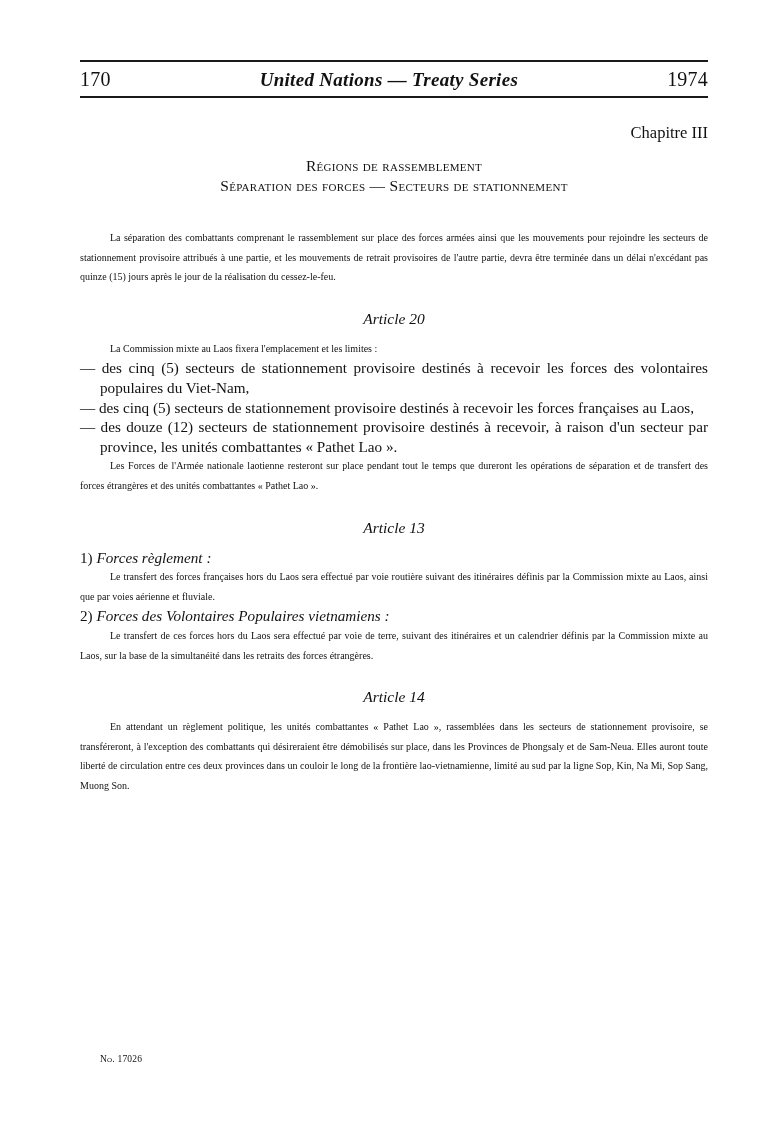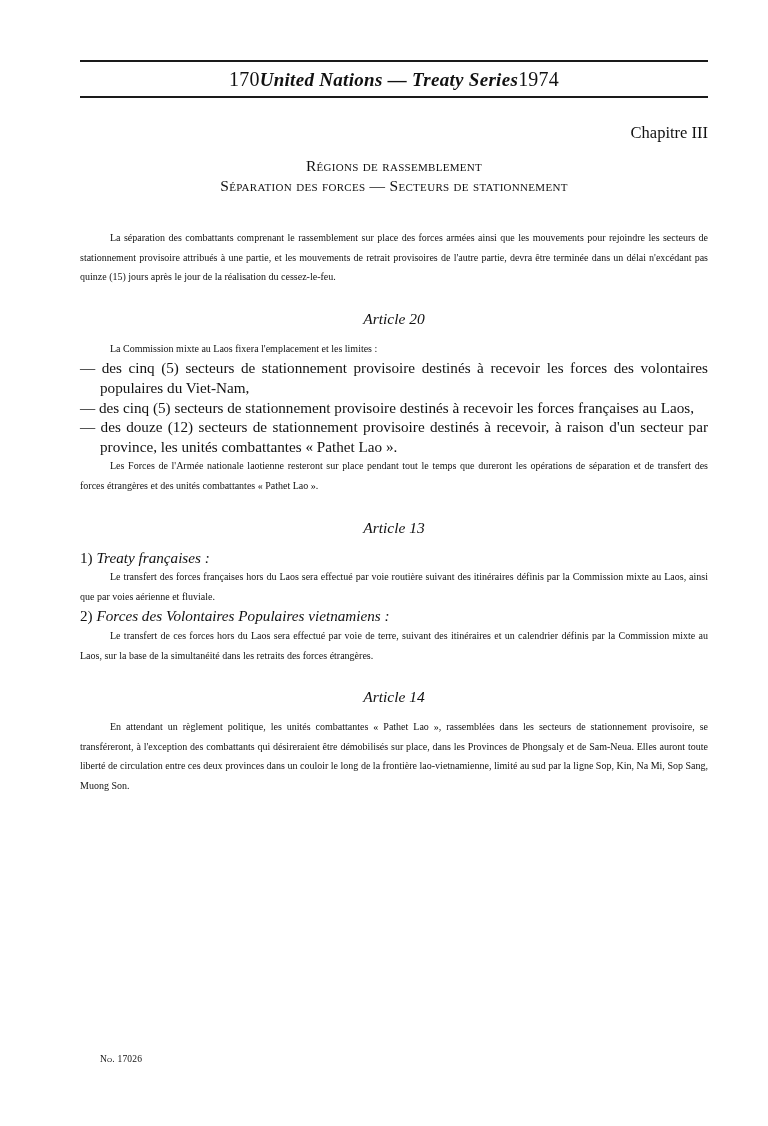--- a/index.html
+++ b/index.html
@@ -33,21 +33,21 @@
   }
   .runhead .rule {
     height: 2px;
     background: #1a1a1a;
     width: 100%;
   }
   .runhead .rule.thin { height: 2px; }
   .runhead .row {
     display: flex;
     align-items: baseline;
-    justify-content: center;
+    justify-content: space-between;
     height: 32px;
     padding-top: 2px;
   }
   .runhead .folio {
     font-size: 20px;
     font-weight: 400;
     letter-spacing: 0.2px;
     line-height: 30px;
   }
   .runhead .title {
@@ -171,21 +171,21 @@
     <p class="item">— des cinq (5) secteurs de stationnement provisoire destinés à recevoir les forces des volontaires populaires du Viet-Nam,</p>
     <p class="item">— des cinq (5) secteurs de stationnement provisoire destinés à recevoir les forces françaises au Laos,</p>
     <p class="item">— des douze (12) secteurs de stationnement provisoire destinés à recevoir, à raison d'un secteur par province, les unités combattantes « Pathet Lao ».</p>
     <p class="para">Les Forces de l'Armée nationale laotienne resteront sur place pendant tout le temps que dureront les opérations de séparation et de transfert des forces étrangères et des unités combattantes « Pathet Lao ».</p>
 
     <div class="sp-art-before"></div>
     <div class="art-head">Article 13</div>
     <div class="sp-art-after"></div>
     <p class="numhead">
       <span>1)</span>
-      <span class="it">Treaty françaises :</span>
+      <span class="it">Forces règlement :</span>
     </p>
     <p class="para">Le transfert des forces françaises hors du Laos sera effectué par voie routière suivant des itinéraires définis par la Commission mixte au Laos, ainsi que par voies aérienne et fluviale.</p>
     <p class="numhead">
       <span>2)</span>
       <span class="it">Forces des Volontaires Populaires vietnamiens :</span>
     </p>
     <p class="para">Le transfert de ces forces hors du Laos sera effectué par voie de terre, suivant des itinéraires et un calendrier définis par la Commission mixte au Laos, sur la base de la simultanéité dans les retraits des forces étrangères.</p>
 
     <div class="sp-art-before"></div>
     <div class="art-head">Article 14</div>

